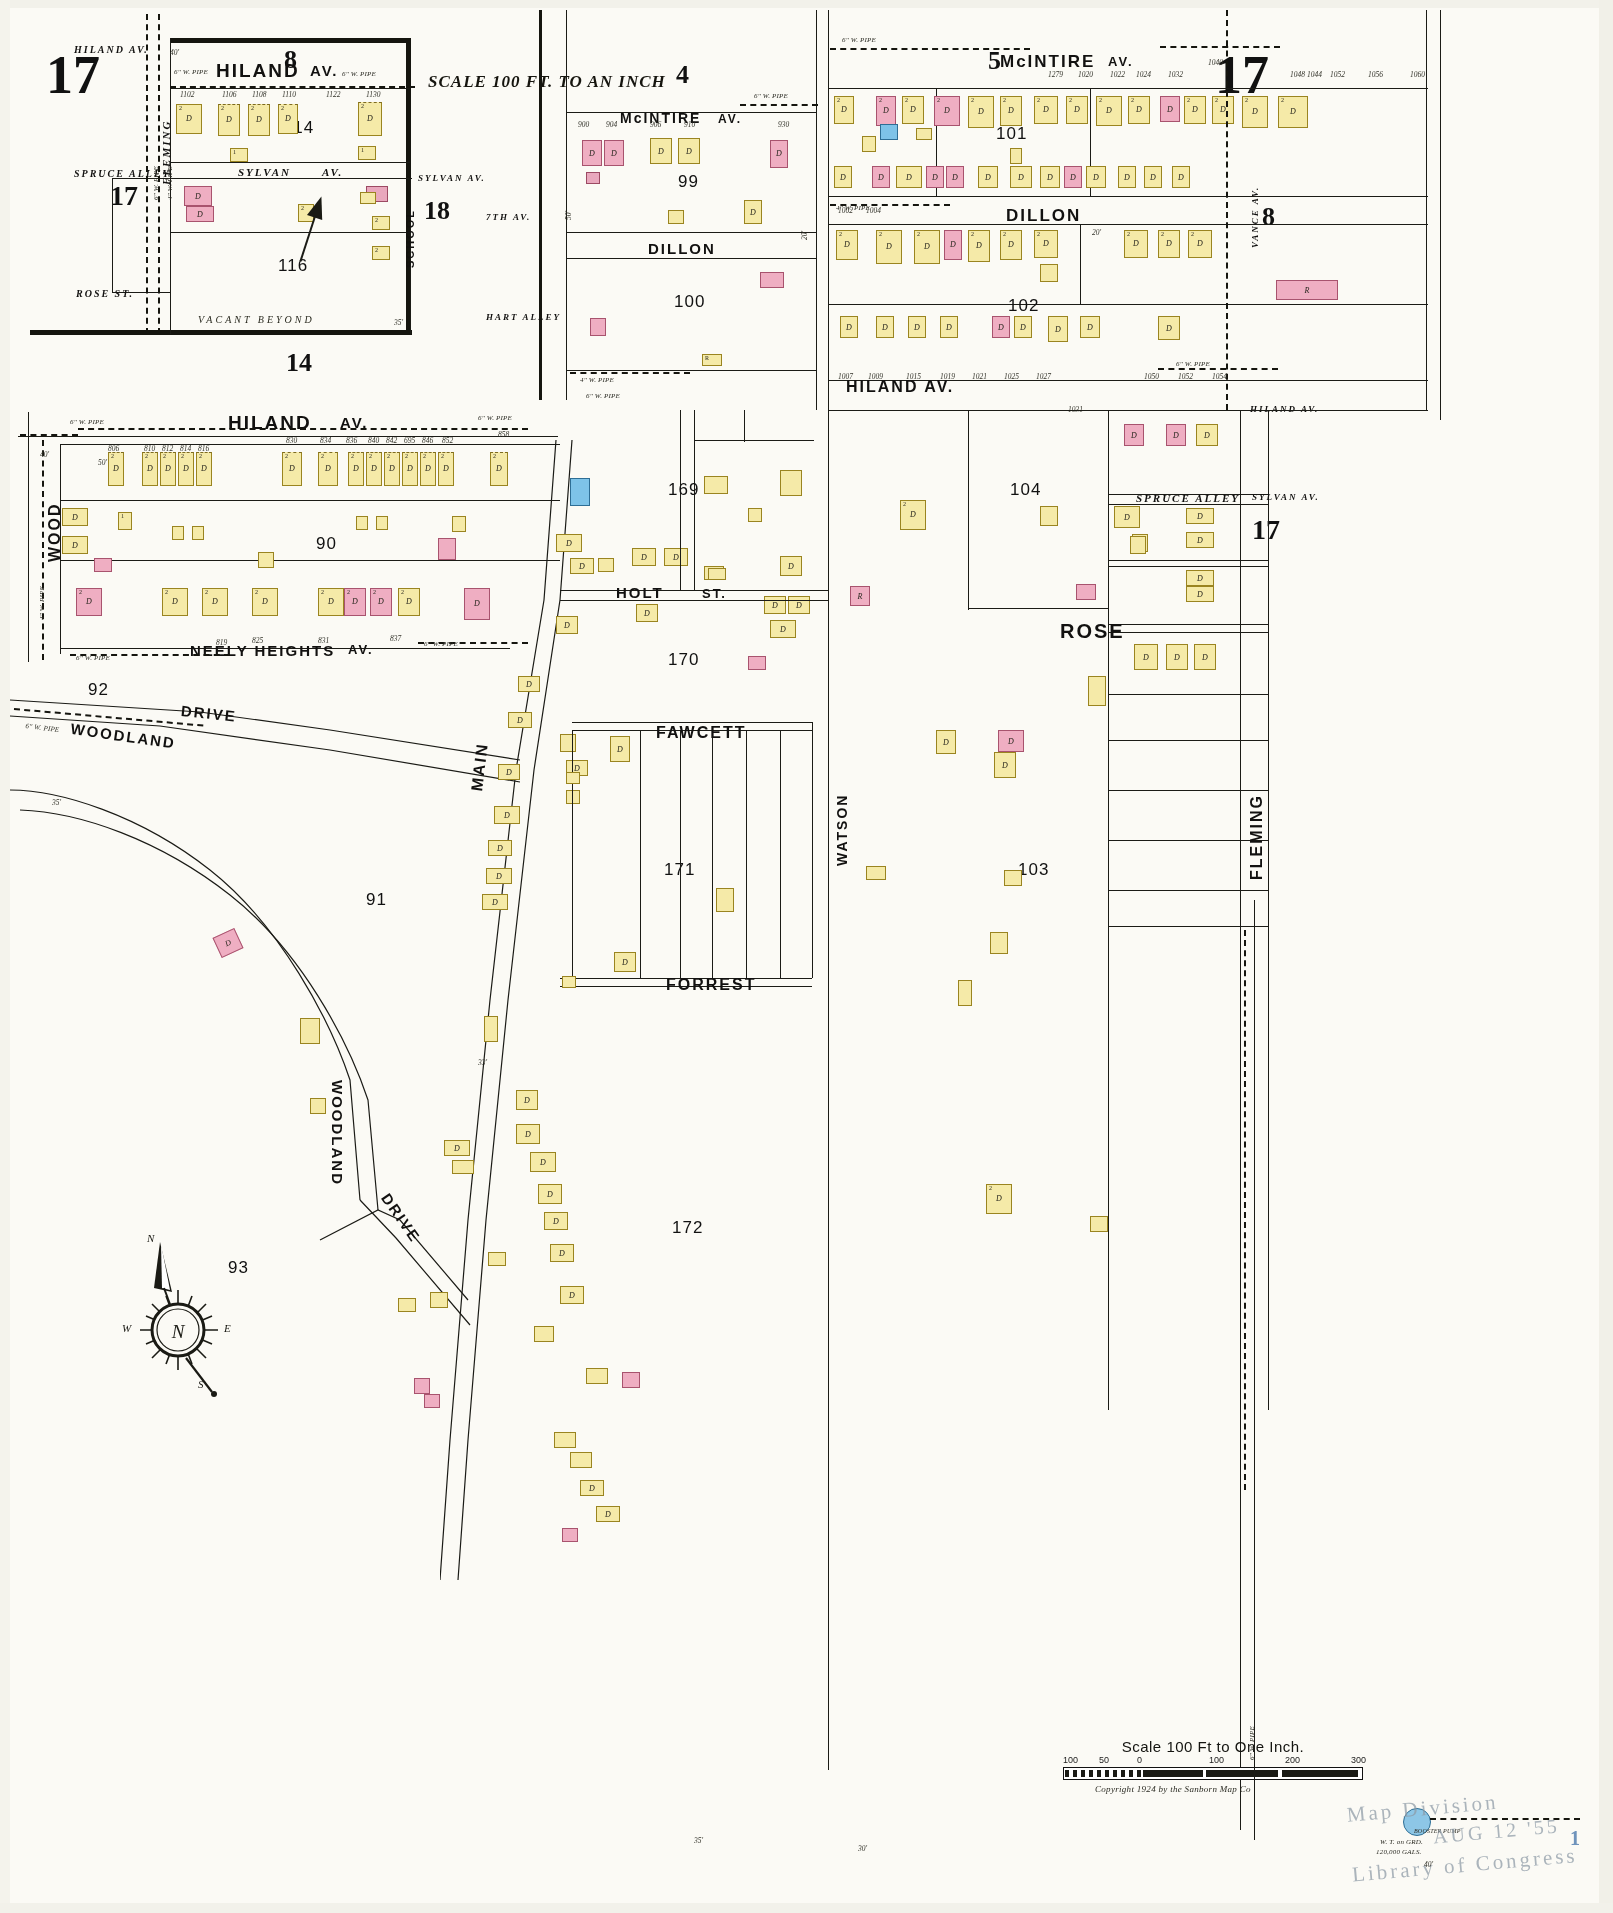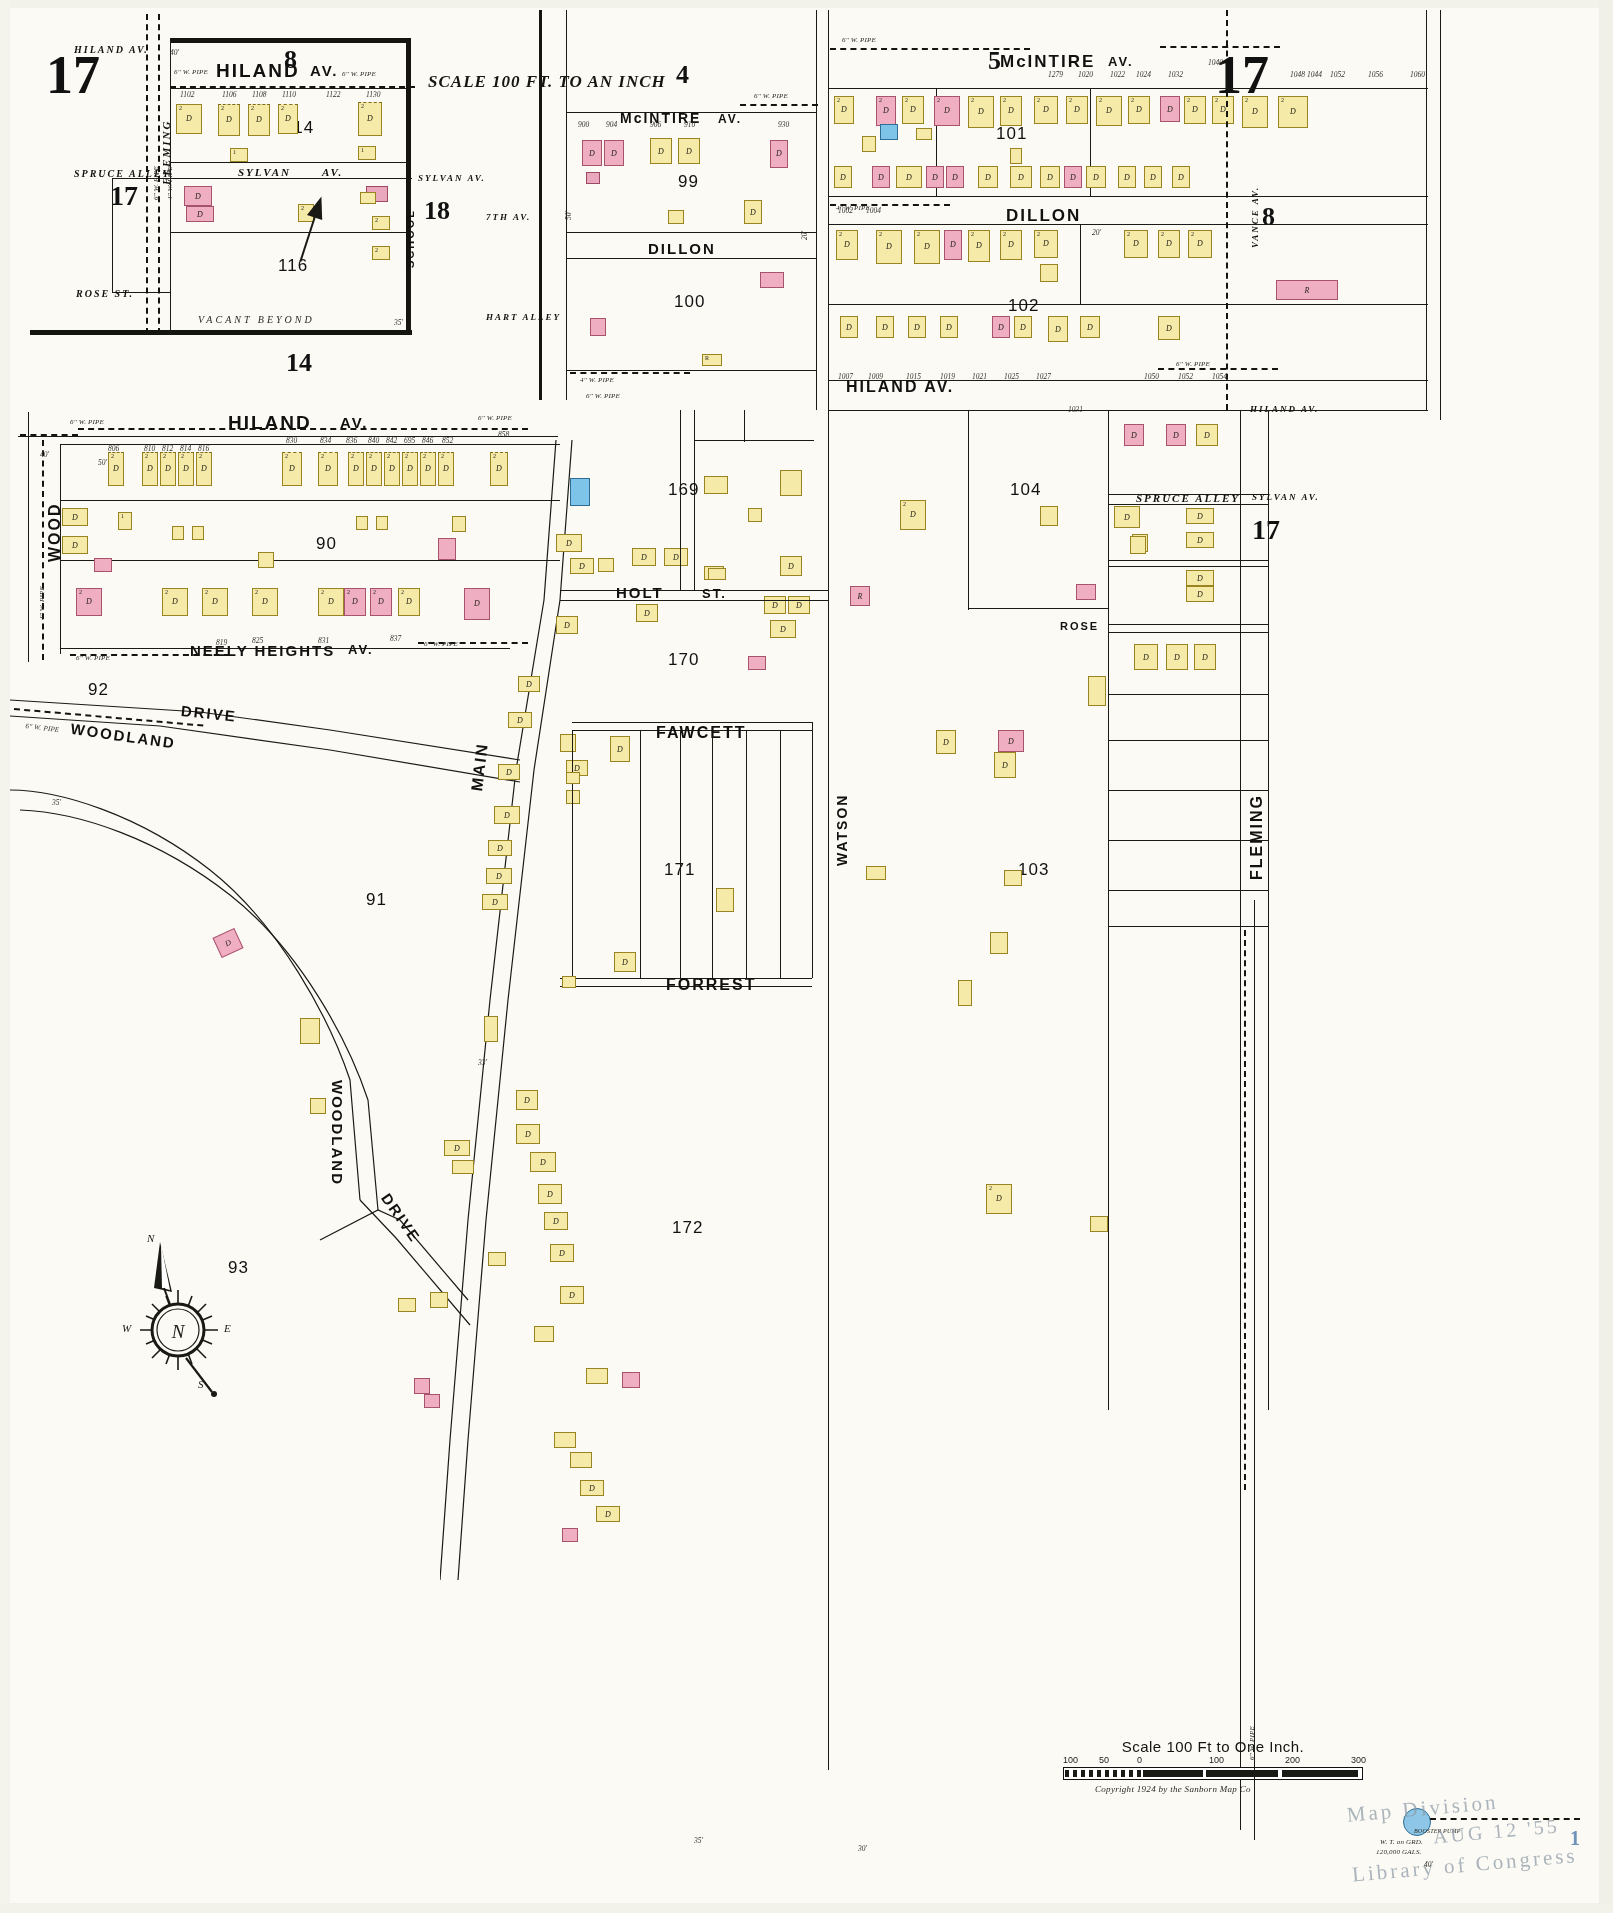--- a/index.html
+++ b/index.html
@@ -565,21 +565,21 @@
   <div class="line vline" style="left:1240px;top:410px;height:1420px;"></div>
 
   <div class="line hline" style="left:1108px;top:740px;width:160px;"></div>
   <div class="line hline" style="left:1108px;top:790px;width:160px;"></div>
   <div class="line hline" style="left:1108px;top:840px;width:160px;"></div>
   <div class="line hline" style="left:1108px;top:890px;width:160px;"></div>
   <div class="line hline" style="left:1108px;top:926px;width:160px;"></div>
 
   <div class="lbl street-name" style="left:1136px;top:492px;font-size:11px;font-style:italic;font-family:'Liberation Serif',serif;">SPRUCE  ALLEY</div>
   <div class="lbl street-name" style="left:1252px;top:492px;font-size:9px;font-style:italic;font-family:'Liberation Serif',serif;">SYLVAN AV.</div>
-  <div class="lbl street-name" style="left:1060px;top:620px;font-size:11px;">ROSE</div>
+  <div class="lbl street-name" style="left:1060px;top:620px;font-size:20px;">ROSE</div>
   <div class="lbl street-name rot" style="left:1248px;top:880px;font-size:16px;transform:rotate(-90deg);">FLEMING</div>
 
   <div class="lbl blocknum" style="left:1010px;top:480px;font-size:17px;">104</div>
   <div class="lbl blocknum" style="left:1018px;top:860px;font-size:17px;">103</div>
 
   <div class="bldg b-pink" style="left:1124px;top:424px;width:20px;height:22px;">
       <span class="bd">D</span>
     </div>
   <div class="bldg b-pink" style="left:1166px;top:424px;width:20px;height:22px;">
       <span class="bd">D</span>

